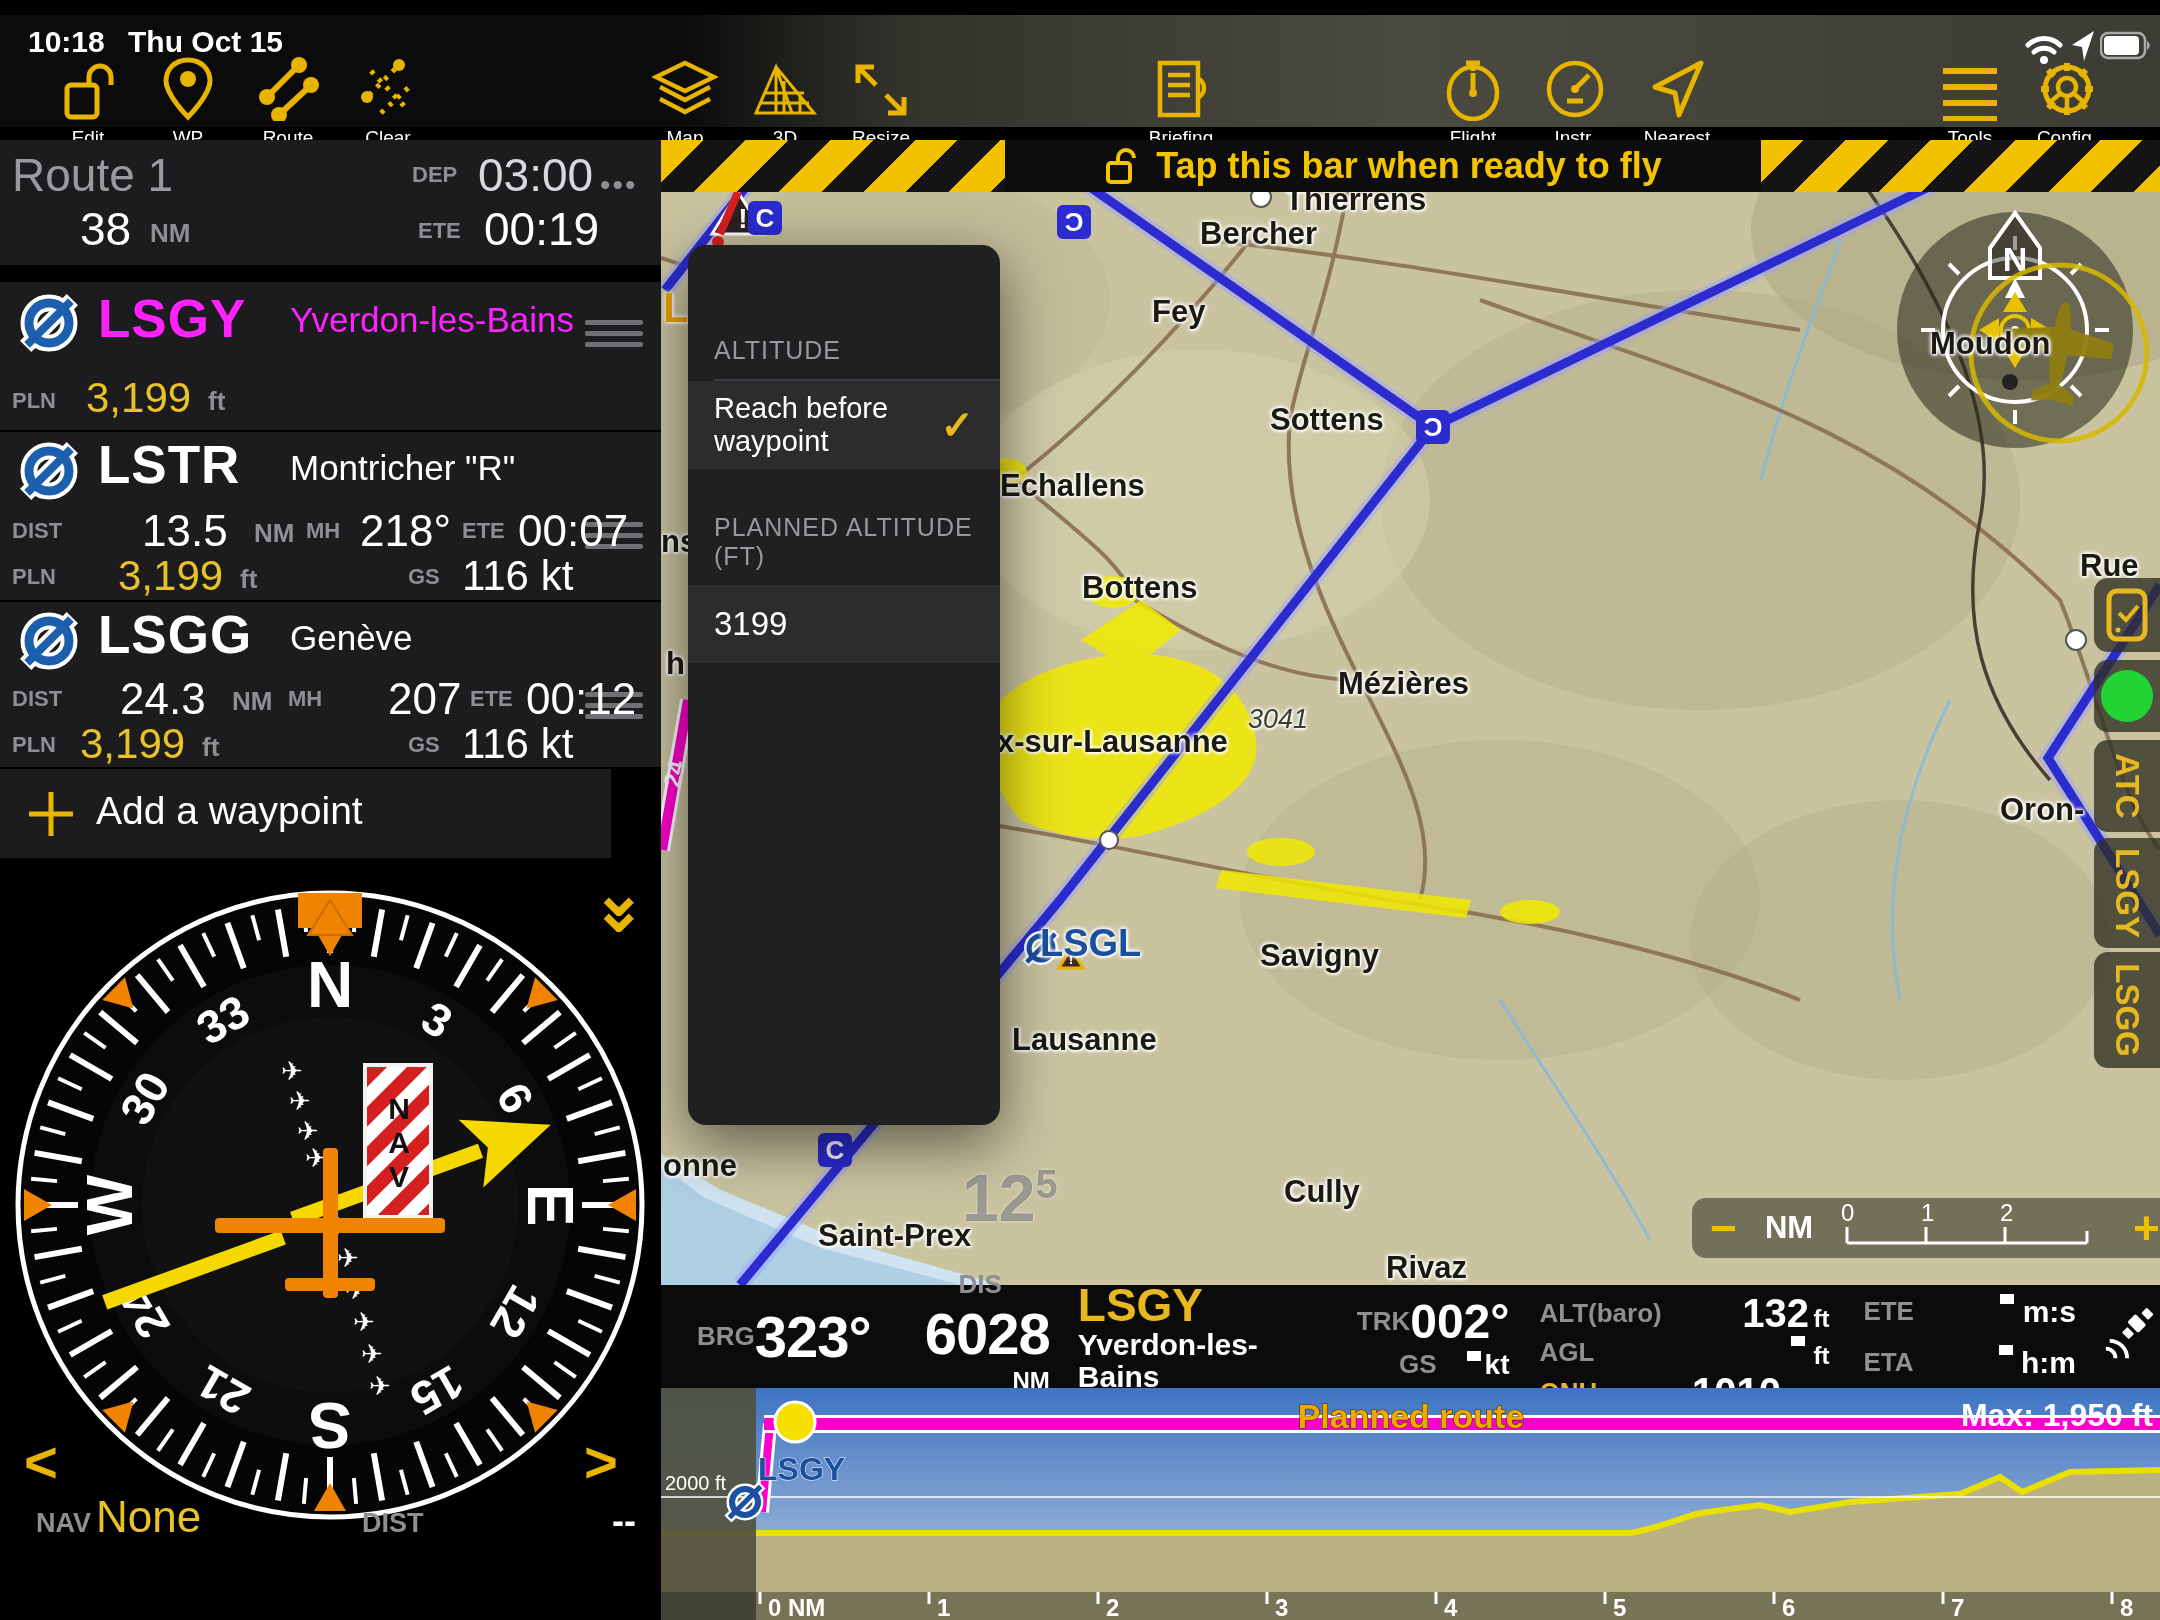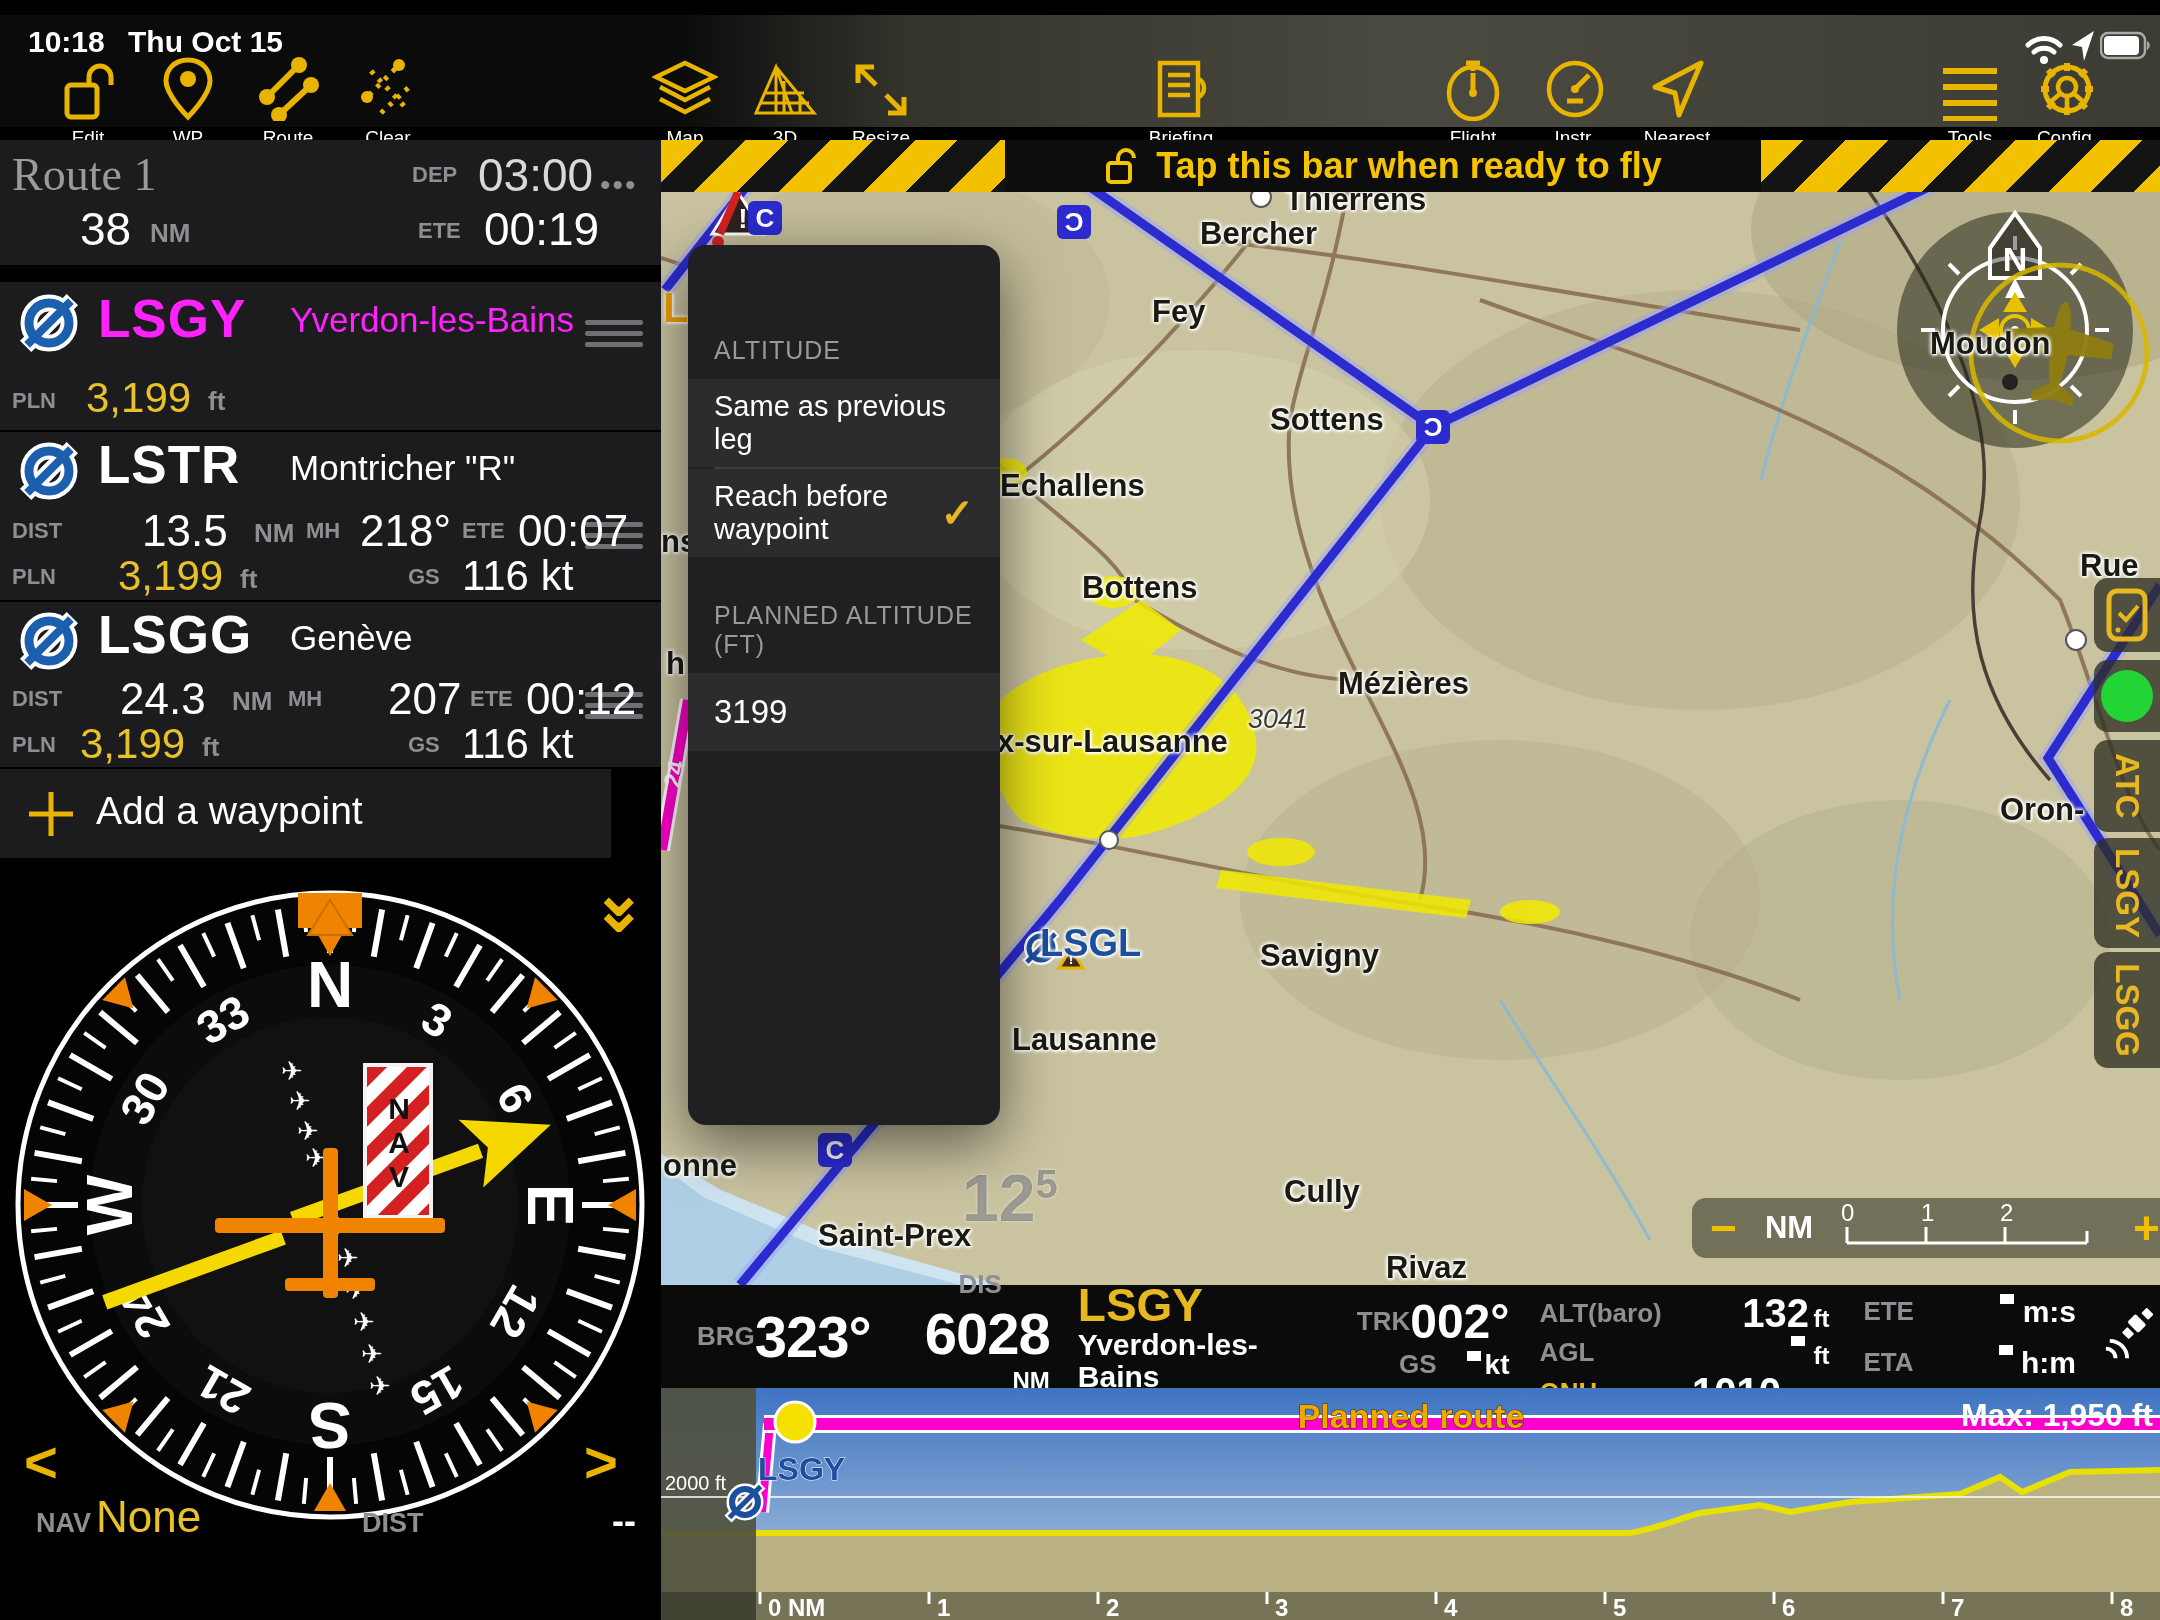--- a/index.html
+++ b/index.html
@@ -190,21 +190,21 @@
     <svg class="abs" style="left:2100px;top:16px;" width="52" height="30" viewBox="0 0 52 30">
       <rect x="1" y="2" width="44" height="25" rx="7" fill="none" stroke="#aaa" stroke-width="2.5"></rect>
       <rect x="4" y="5" width="35" height="19" rx="4" fill="#fff"></rect>
       <path d="M47 10 v9 a5 5 0 0 0 0 -9" fill="#aaa"></path>
     </svg>
   </div>
 
   <div id="leftpanel">
 
     <div class="rowpanel abs" style="left:0;top:0;width:661px;height:125px;">
-      <span class="abs" style="left:12px;top:8px;font-size:46px;color:#9a9a9e;font-family:Liberation Serif, serif;">Route 1</span>
+      <span class="abs" style="left:12px;top:8px;font-size:46px;color:#9a9a9e;">Route 1</span>
       <span class="glabel abs" style="left:412px;top:22px;">DEP</span>
       <span class="bigval abs" style="left:478px;top:8px;">03:00</span>
       <span class="abs" style="left:600px;top:28px;color:#8e8e93;font-size:30px;letter-spacing:2px;">•••</span>
       <span class="abs" style="left:80px;top:62px;font-size:46px;color:#fff;">38</span>
       <span class="unit abs" style="left:150px;top:78px;">NM</span>
       <span class="glabel abs" style="left:418px;top:78px;">ETE</span>
       <span class="abs" style="left:484px;top:62px;font-size:46px;color:#fff;">00:19</span>
     </div>
 
     <div class="rowpanel abs" style="left:0;top:142px;width:661px;height:148px;">
@@ -670,23 +670,20 @@
         </svg>
         <span>Tap this bar when ready to fly</span>
       </div>
     </div>
 
     
     <div id="popup">
       <div style="height:72px;"></div>
       <div class="pop-section" style="height:48px;display:flex;align-items:flex-end;">ALTITUDE</div>
       <div style="height:14px;"></div>
-      <div class="pop-row" style="height:88px;">
-        <span>Same as previous leg</span>
-      </div>
       <div class="pop-div" style="background:#3d3d41;"></div>
       <div class="pop-row" style="height:88px;">
         <span>Reach before waypoint</span>
         <span style="color:#e8b820;font-size:40px;font-weight:bold;">✓</span>
       </div>
       <div style="height:62px;"></div>
       <div class="pop-section" style="height:40px;display:flex;align-items:flex-end;">PLANNED ALTITUDE (FT)</div>
       <div style="height:14px;"></div>
       <div class="pop-row" style="height:78px;font-size:33px;">
         <span>3199</span>

